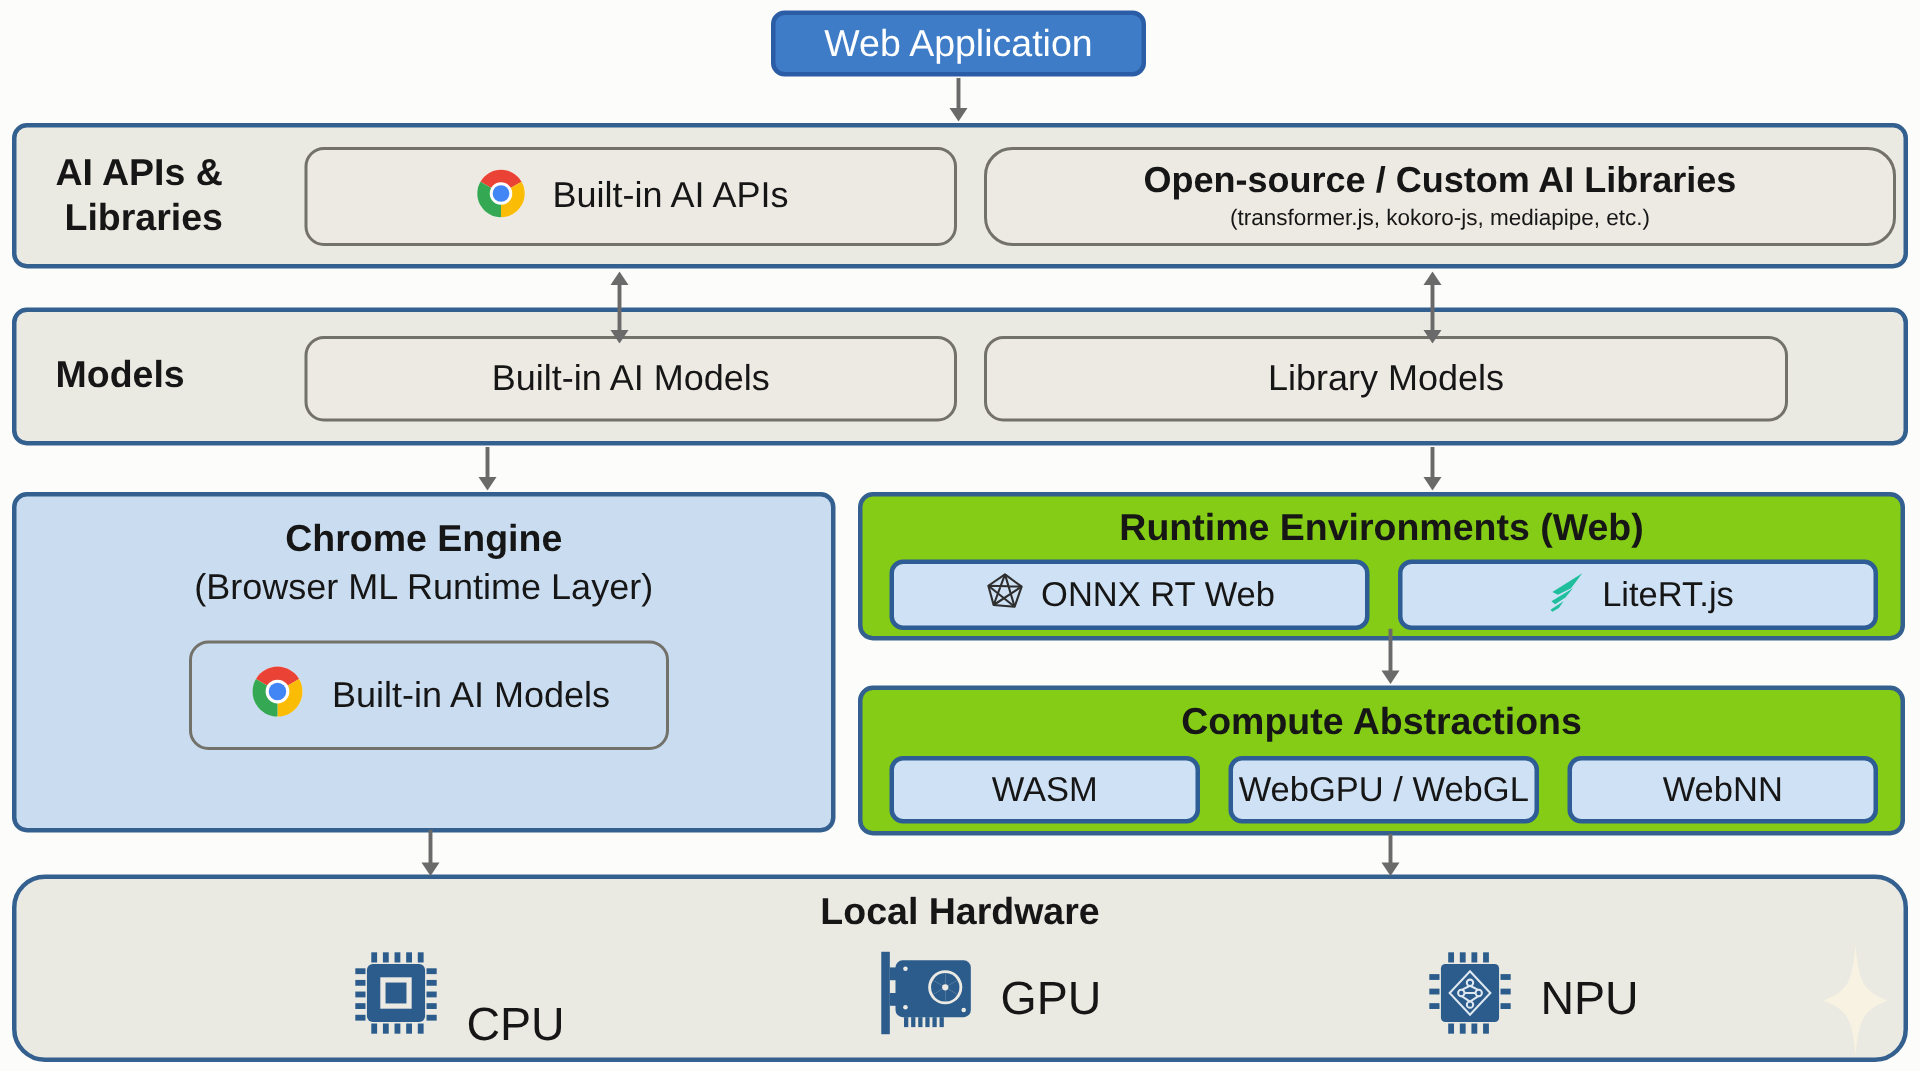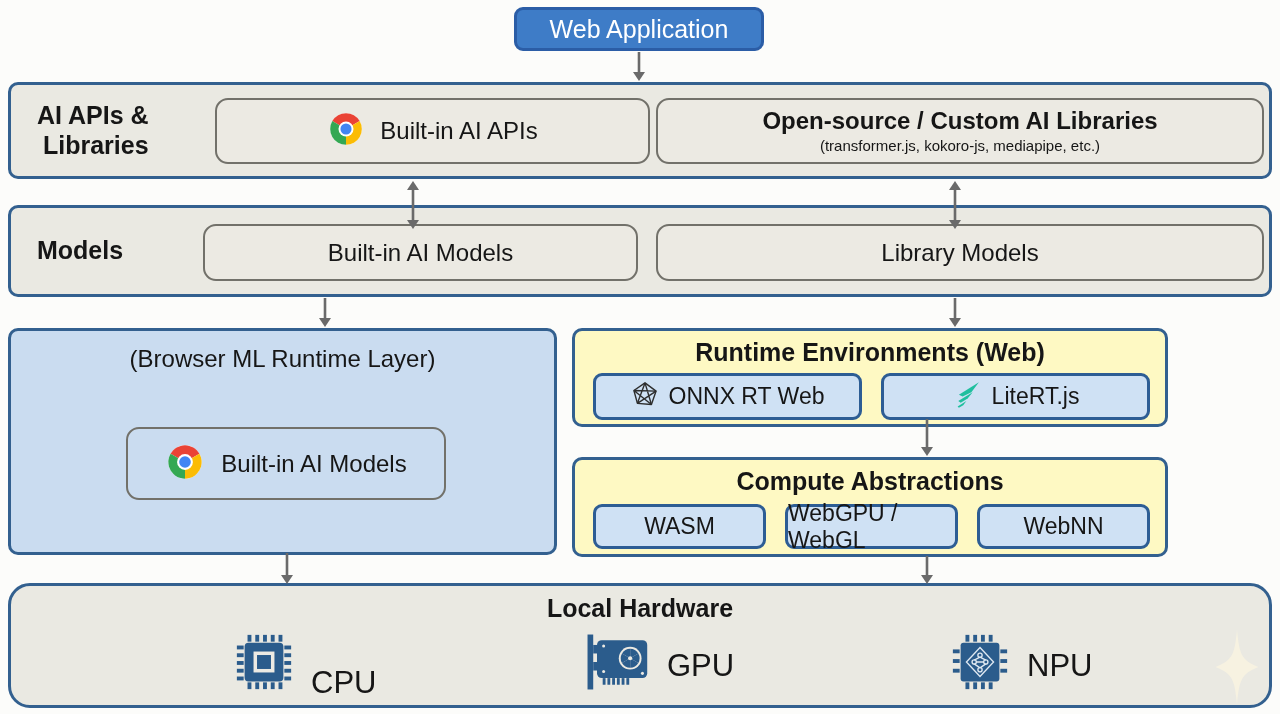--- a/index.html
+++ b/index.html
@@ -44,22 +44,22 @@
   }
   #chrome-engine .titlewrap{margin-top:12px;text-align:center;line-height:1.3;}
   #chrome-engine .sub{font-size:24px;}
   #chrome-inner{
     position:absolute;left:115px;top:96px;width:320px;height:73px;
     background:#cadcf0;border:2.5px solid #72716a;border-radius:13px;box-sizing:border-box;
     display:flex;align-items:center;justify-content:center;gap:16px;
   }
   
   .panel{
-    position:absolute;left:572px;width:596px;
-    background:#fef9c3;border:3px solid #33608f;border-radius:10px;box-sizing:border-box;
+    position:absolute;left:572px;width:698px;
+    background:#84cc16;border:3px solid #33608f;border-radius:10px;box-sizing:border-box;
   }
   .panel .ptitle{margin-top:7px;font-weight:bold;font-size:25px;text-align:center;}
   .chip-strip{position:absolute;left:18px;right:15px;display:flex;gap:19px;}
   .chip-strip .chip{flex:1;}
   
   #hw-box{
     position:absolute;left:8px;top:583px;width:1264px;height:125px;
     background:#eae9e2;border:3px solid #33608f;border-radius:22px;box-sizing:border-box;
   }
   #hw-box .ptitle{margin-top:8px;font-weight:bold;font-size:25px;text-align:center;}
@@ -73,53 +73,54 @@
 
   <div id="web-app-btn">
     <span>Web Application</span>
   </div>
 
   <div class="blue-row" style="top:82px;height:97px;">
     <div class="row-label">
       <span>AI APIs &amp;</span>
       <span>Libraries</span>
     </div>
-    <div class="gray-box" style="left:204px;top:13px;width:435px;height:66px;">
+    <div class="gray-box" style="left:192px;top:13px;width:435px;height:66px;">
       <span>
         <svg viewBox="0 0 48 48" width="38" height="38">
           <circle cx="24" cy="24" r="20" fill="#fff"></circle>
           <path d="M24 24 L6.7 14 A20 20 0 0 1 41.3 14 Z" fill="#ea4335"></path>
           <path d="M24 24 L41.3 14 A20 20 0 0 1 24 44 Z" fill="#fbbc05"></path>
           <path d="M24 24 L24 44 A20 20 0 0 1 6.7 14 Z" fill="#34a853"></path>
           <circle cx="24" cy="24" r="9.5" fill="#fff"></circle>
           <circle cx="24" cy="24" r="7" fill="#4285f4"></circle>
         </svg>
       </span>
       <span class="box-text">Built-in AI APIs</span>
     </div>
-    <div class="gray-box" style="left:645px;top:13px;width:608px;height:66px;flex-direction:column;gap:1px;line-height:1.2;">
+    <div class="gray-box" style="left:645px;top:13px;width:608px;height:66px;flex-direction:column;gap:1px;line-height:1.2;border-radius:19px;">
       <span style="font-weight:bold;font-size:24px;">Open-source / Custom AI Libraries</span>
       <span style="font-size:15px;">(transformer.js, kokoro-js, mediapipe, etc.)</span>
     </div>
   </div>
 
   <div class="blue-row" style="top:205px;height:92px;">
     <div class="row-label">
       <span>Models</span>
     </div>
     <div class="gray-box" style="left:192px;top:16px;width:435px;height:57px;">
       <span class="box-text">Built-in AI Models</span>
     </div>
-    <div class="gray-box" style="left:645px;top:16px;width:608px;height:57px;">
+    <div class="gray-box" style="left:645px;top:16px;width:536px;height:57px;">
       <span class="box-text">Library Models</span>
     </div>
   </div>
 
   <div id="chrome-engine">
     <div class="titlewrap">
+      <div class="bold-title">Chrome Engine</div>
       <div class="sub">(Browser ML Runtime Layer)</div>
     </div>
     <div id="chrome-inner">
       <span>
         <svg viewBox="0 0 48 48" width="40" height="40">
           <circle cx="24" cy="24" r="20" fill="#fff"></circle>
           <path d="M24 24 L6.7 14 A20 20 0 0 1 41.3 14 Z" fill="#ea4335"></path>
           <path d="M24 24 L41.3 14 A20 20 0 0 1 24 44 Z" fill="#fbbc05"></path>
           <path d="M24 24 L24 44 A20 20 0 0 1 6.7 14 Z" fill="#34a853"></path>
           <circle cx="24" cy="24" r="9.5" fill="#fff"></circle>

